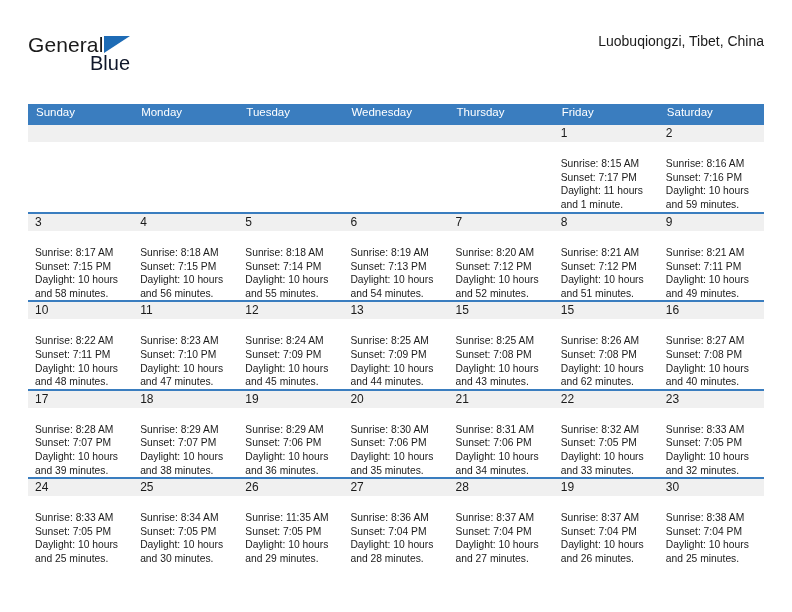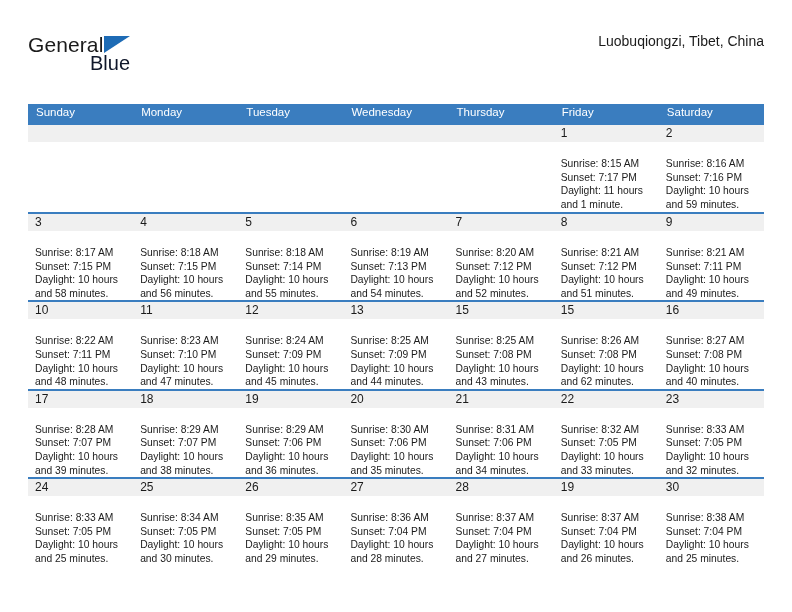--- a/index.html
+++ b/index.html
@@ -523,21 +523,21 @@
                 <div>Sunset: 7:05 PM</div>
                 <div class="dl">Daylight: 10 hours</div>
                 <div class="dl">and 30 minutes.</div>
               </div>
             </div>
           </td>
         <td>
             <div class="cell-inner">
               <span class="daynum">26</span>
               <div class="details">
-                <div>Sunrise: 8:35 AM</div>
+                <div>Sunrise: 11:35 AM</div>
                 <div>Sunset: 7:05 PM</div>
                 <div class="dl">Daylight: 10 hours</div>
                 <div class="dl">and 29 minutes.</div>
               </div>
             </div>
           </td>
         <td>
             <div class="cell-inner">
               <span class="daynum">27</span>
               <div class="details">

